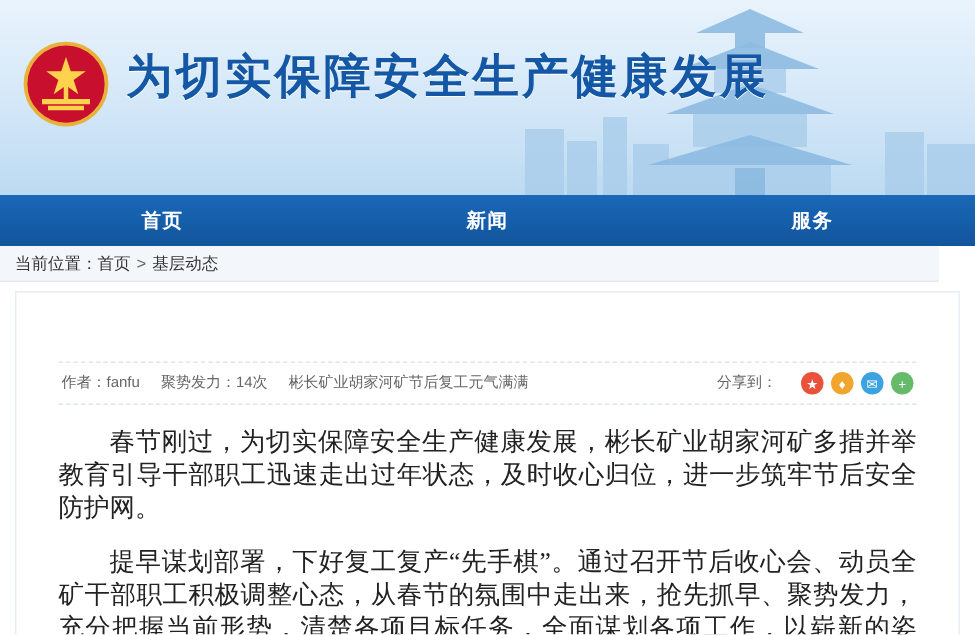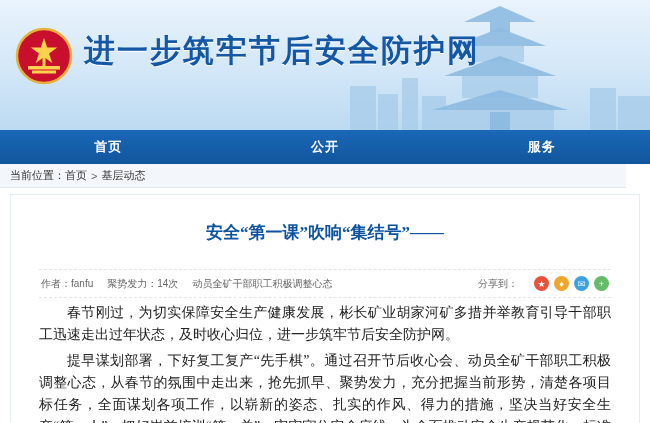--- a/index.html
+++ b/index.html
@@ -107,21 +107,20 @@
     font-size: 17px;
     font-weight: bold;
     line-height: 28px;
     font-family: "Liberation Serif", serif;
     padding: 6px 10px 10px 10px;
   }
   .article-title .line { display: block; }
 
   .meta-row {
     display: flex;
-    align-items: center;
     border-top: 1px dashed #dfe6ec;
     border-bottom: 1px dashed #dfe6ec;
     margin-top: 12px;
     padding: 6px 2px;
     font-size: 10px;
     color: #666666;
   }
   .meta-item { margin-right: 14px; white-space: nowrap; }
   .meta-spacer { flex: 1; }
   .share-label { font-size: 10px; color: #666; margin-right: 16px; }
@@ -131,22 +130,22 @@
     border-radius: 50%;
     display: inline-flex;
     align-items: center;
     justify-content: center;
     color: #ffffff;
     font-size: 9px;
     cursor: pointer;
   }
 
   .body-text {
-    margin-top: 4px;
-    font-size: 14px;
+    margin-top: 14px;
+    font-size: 17px;
     line-height: 22px;
     color: #222222;
     text-align: justify;
     text-indent: 2em;
     font-family: "Liberation Serif", serif;
   }
 
   
   .pagoda-body { fill: #a9cdea; opacity: .85; }
   .pagoda-dark { fill: #8ab9e0; opacity: .9; }
@@ -183,51 +182,50 @@
     </svg>
 
     <svg class="emblem" viewBox="0 0 60 60">
       <circle cx="30" cy="30" r="27" fill="#c8102e" stroke="#e8b13a" stroke-width="2.5"></circle>
       <polygon fill="#ffd24d" points="30,12 33.2,21.5 43.2,21.5 35.1,27.4 38.2,36.9 30,31 21.8,36.9 24.9,27.4 16.8,21.5 26.8,21.5"></polygon>
       <rect x="14" y="40" width="32" height="3.5" fill="#ffd24d"></rect>
       <rect x="18" y="44.5" width="24" height="3" fill="#ffd24d"></rect>
       <rect x="28.5" y="30" width="3" height="12" fill="#ffd24d"></rect>
     </svg>
 
-    <div class="site-title">进一步筑牢节后安全防护网</div>
+    <div class="site-title">为切实保障安全生产健康发展</div>
   </div>
 
   <div class="nav">
     <div class="nav-item">首页</div>
-    <div class="nav-item">公开</div>
+    <div class="nav-item">新闻</div>
     <div class="nav-item">服务</div>
   </div>
 
   <div class="breadcrumb-bar">
     <span>当前位置：</span>
     <span class="breadcrumb-link">首页</span>
     <span class="sep">&gt;</span>
     <span class="breadcrumb-link">基层动态</span>
   </div>
 
   <div class="content">
     <div class="card">
 
       <div class="article-title">
-        <span class="line">安全“第一课”吹响“集结号”——</span>
       </div>
 
       <div class="meta-row">
         <span class="meta-item">
           <span>作者：</span><span>fanfu</span>
         </span>
         <span class="meta-item">
           <span>聚势发力：</span><span>14次</span>
         </span>
-        <span class="meta-item">动员全矿干部职工积极调整心态</span>
+        <span class="meta-item">彬长矿业胡家河矿节后复工元气满满</span>
         <span class="meta-spacer"></span>
         <span class="share-label">分享到：</span>
         <span class="share-icons">
           <span class="share-dot" style="background:#e8513a">★</span>
           <span class="share-dot" style="background:#f0a52c">♦</span>
           <span class="share-dot" style="background:#3da3e0">✉</span>
           <span class="share-dot" style="background:#66bb6a">+</span>
         </span>
       </div>
 

